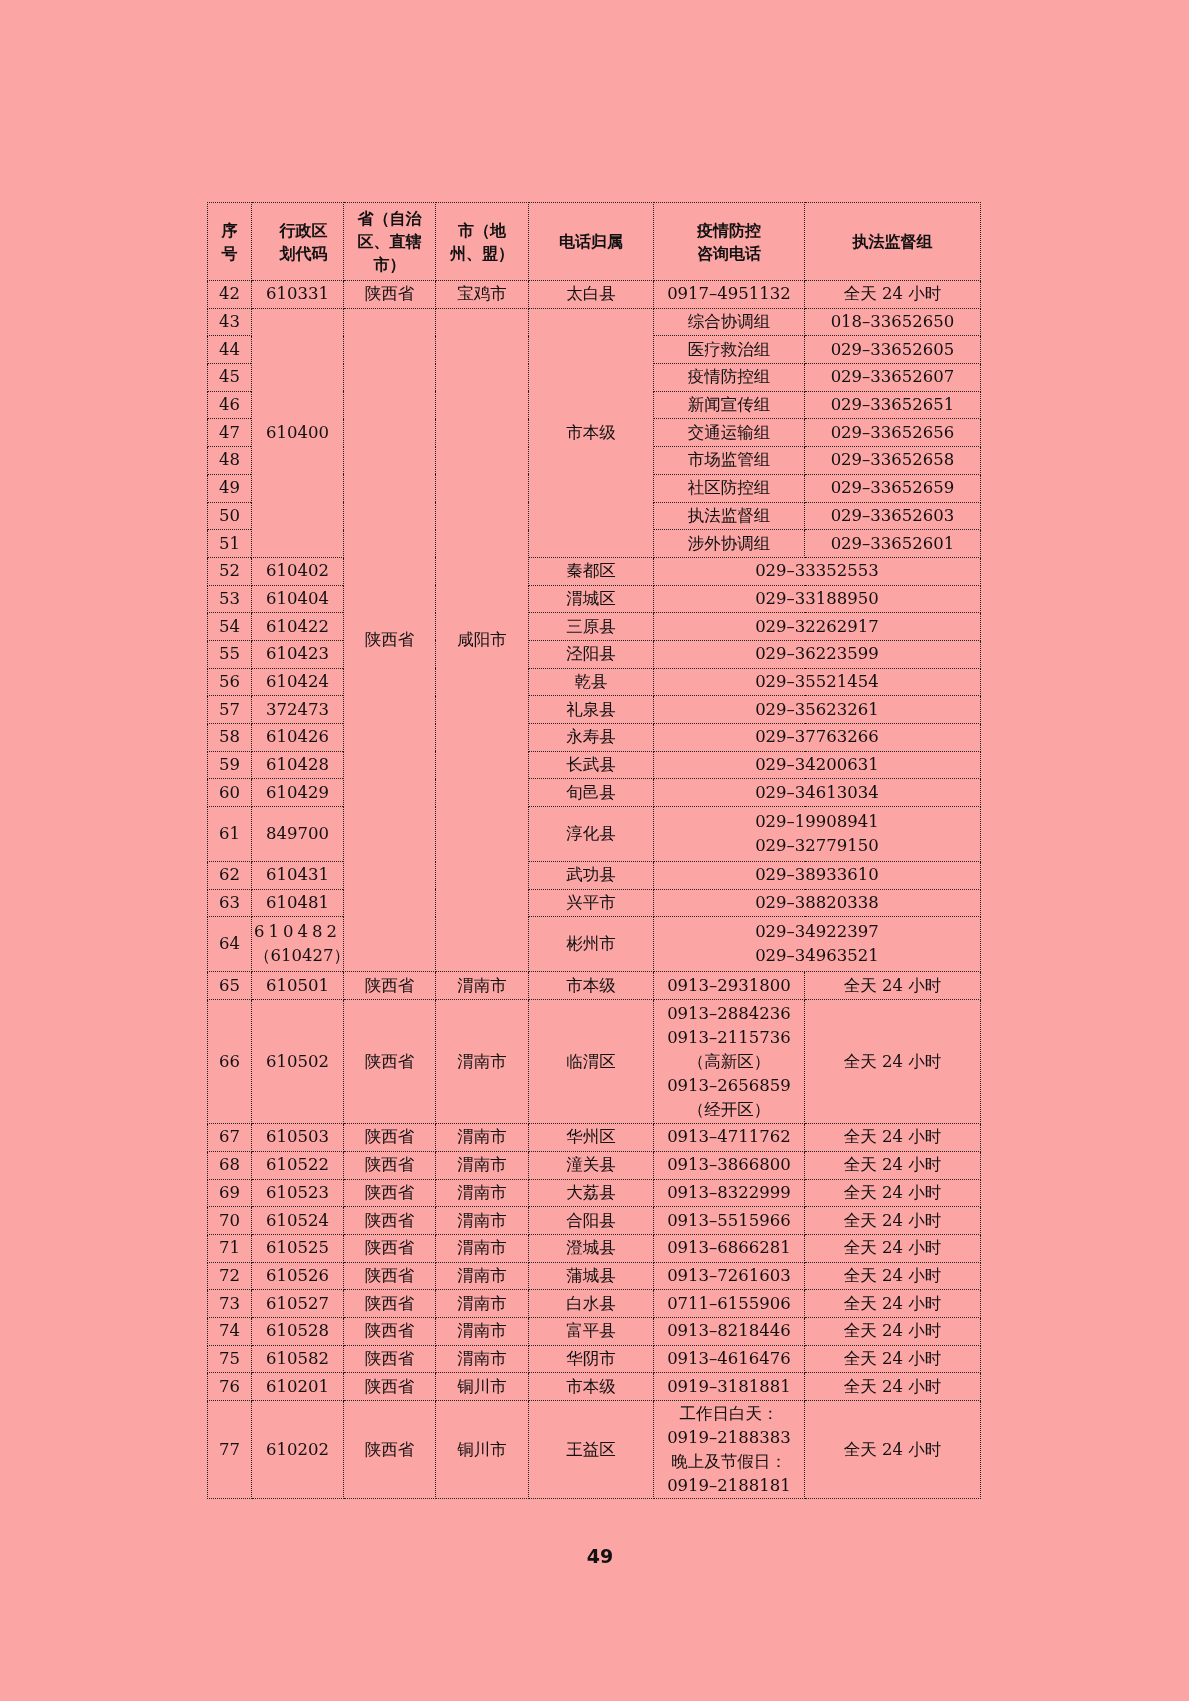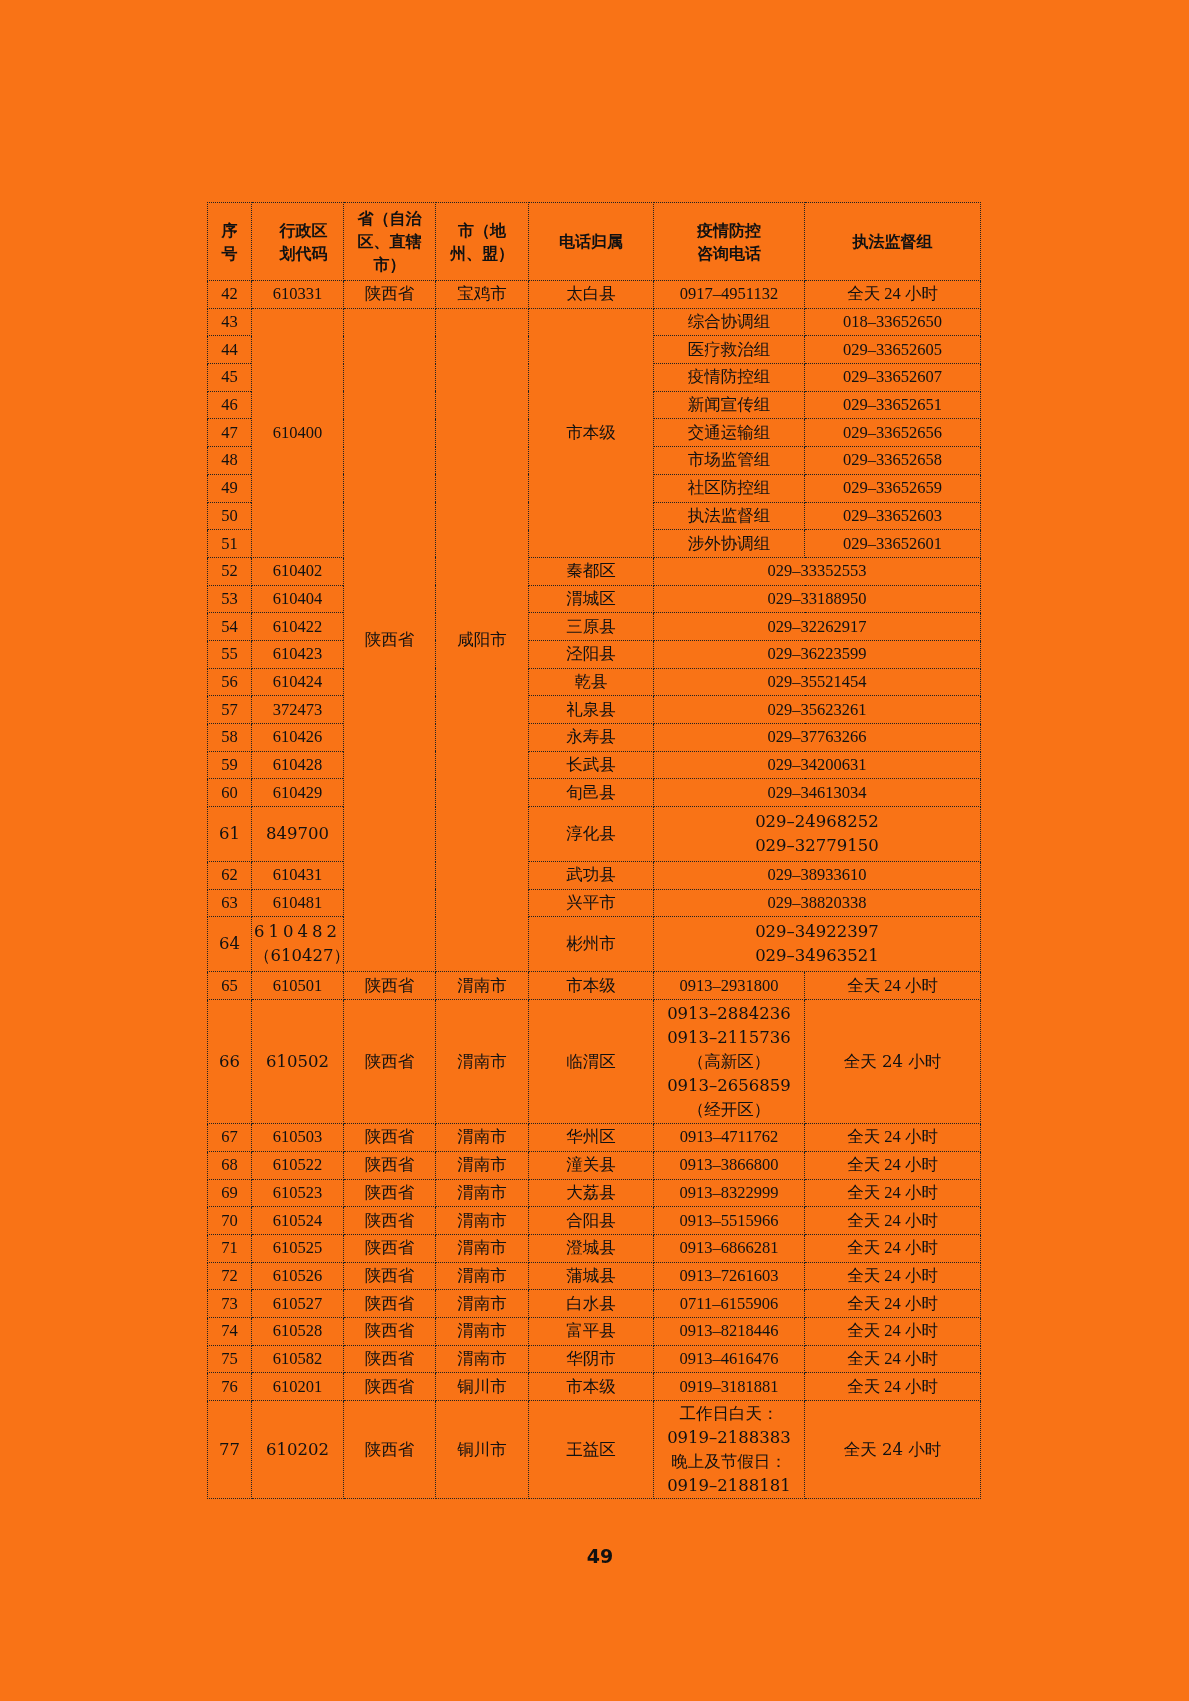--- a/index.html
+++ b/index.html
@@ -1,30 +1,30 @@
 <!DOCTYPE html>
 <html><head>
 <meta charset="utf-8">
 <style>
   html, body { margin: 0; padding: 0; background: #ffffff; }
   body { width: 1189px; height: 1701px; position: relative; overflow: hidden;
          font-family: "DejaVu Serif", "Liberation Serif", serif; color: #111; }
-  #page { position: absolute; left: 0; top: 0; width: 1189px; height: 1701px; background: #f97316; }
+  #page { position: absolute; left: 0; top: 0; width: 1189px; height: 1701px; background: #fca5a5; }
   table.contacts {
     position: absolute; left: 207px; top: 202px; width: 773px;
     border-collapse: collapse; table-layout: fixed;
     font-size: 16.5px; line-height: 22px;
   }
   table.contacts td, table.contacts th {
     border: 1.5px dotted #222; text-align: center; vertical-align: middle;
     padding: 0 2px; font-weight: normal; overflow: hidden; white-space: nowrap;
   }
   table.contacts th { font-weight: bold; font-size: 16px; line-height: 23px; white-space: normal; }
   tr.hdr { height: 78px; }
-  tr.r1 { height: 27.7px; font-family: Liberation Serif, serif; }
+  tr.r1 { height: 27.7px; }
   tr.r2 { height: 55px; }
   tr.r5 { height: 124px; }
   tr.r4 { height: 98px; }
   .multi { white-space: normal !important; line-height: 24px; }
   .code-wide { letter-spacing: 4px; }
   col.c0 { width: 44px; } col.c1 { width: 92px; } col.c2 { width: 92px; }
   col.c3 { width: 93px; } col.c4 { width: 125px; } col.c5 { width: 151px; } col.c6 { width: 176px; }
   .line { display: block; }
   #page-number { position: absolute; left: 560px; top: 1545px; width: 80px; text-align: center;
                  font-family: "DejaVu Sans", "Liberation Sans", sans-serif; font-weight: bold; font-size: 19px; }
@@ -166,21 +166,21 @@
     <td>60</td>
     <td>610429</td>
     <td>旬邑县</td>
     <td colspan="2">029–34613034</td>
   </tr>
   <tr class="r2">
     <td>61</td>
     <td>849700</td>
     <td>淳化县</td>
     <td colspan="2" class="multi">
-      <span class="line">029–24968252</span>
+      <span class="line">029–19908941</span>
       <span class="line">029–32779150</span>
     </td>
   </tr>
   <tr class="r1">
     <td>62</td>
     <td>610431</td>
     <td>武功县</td>
     <td colspan="2">029–38933610</td>
   </tr>
   <tr class="r1">

